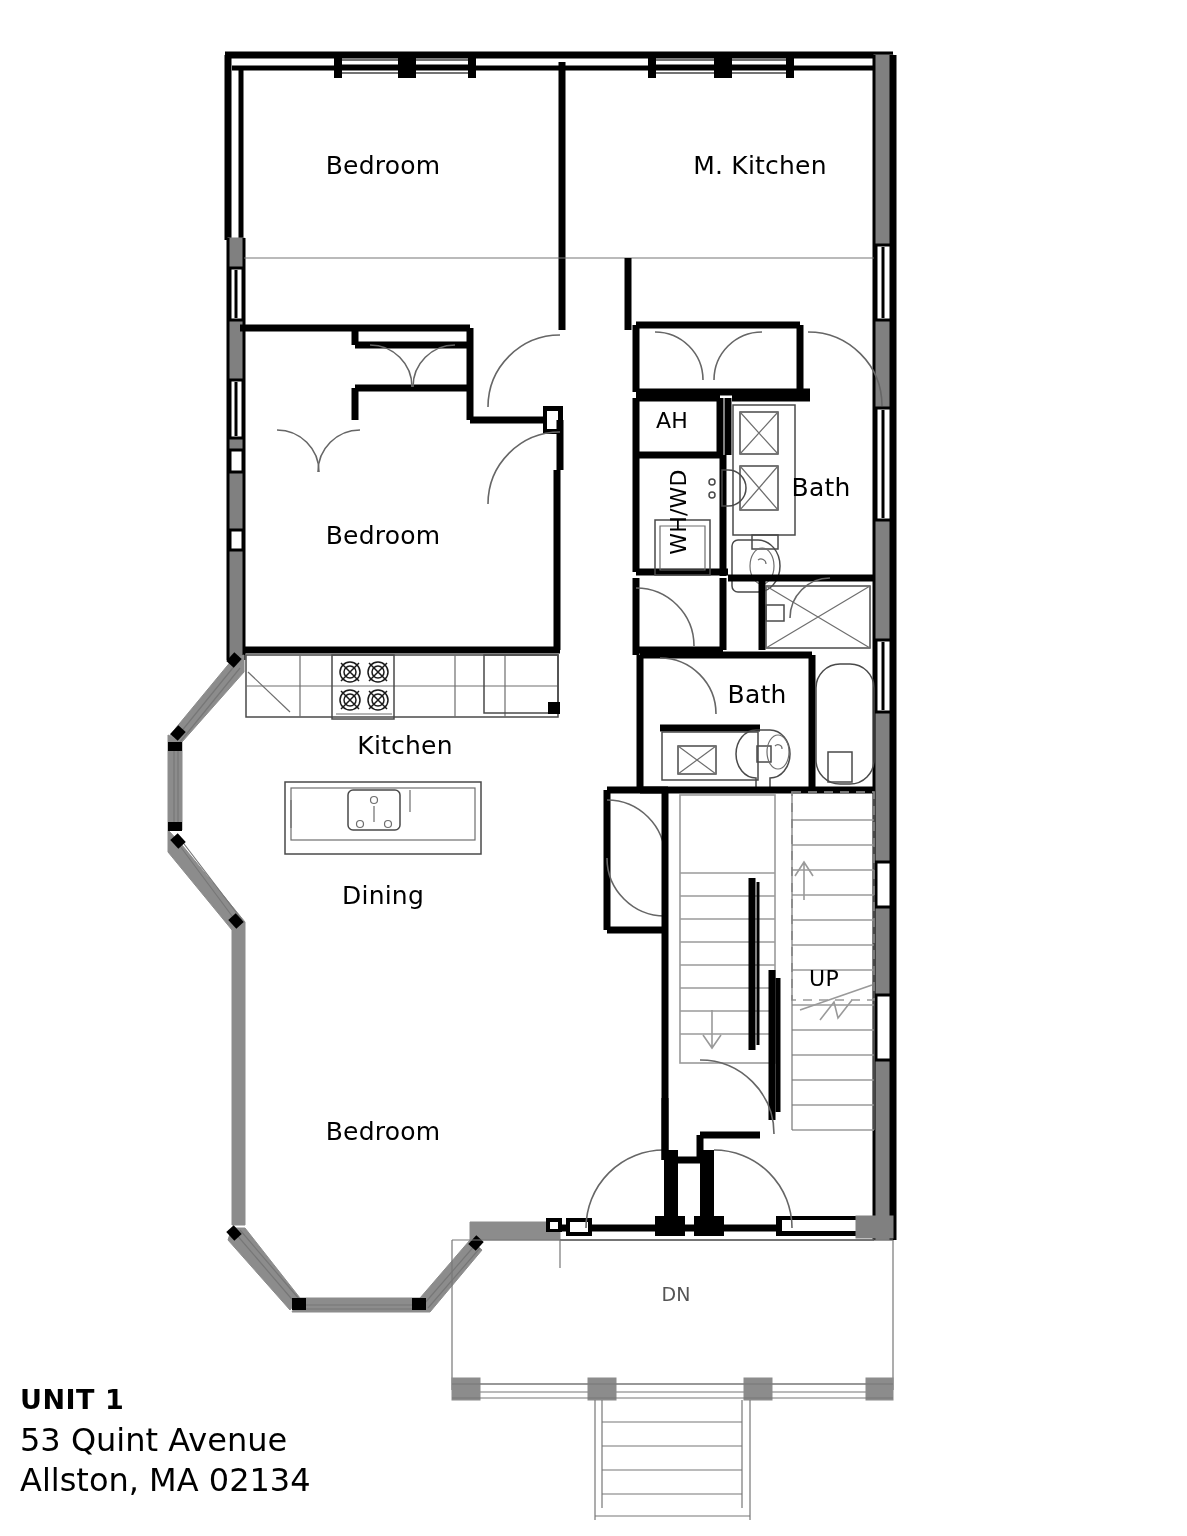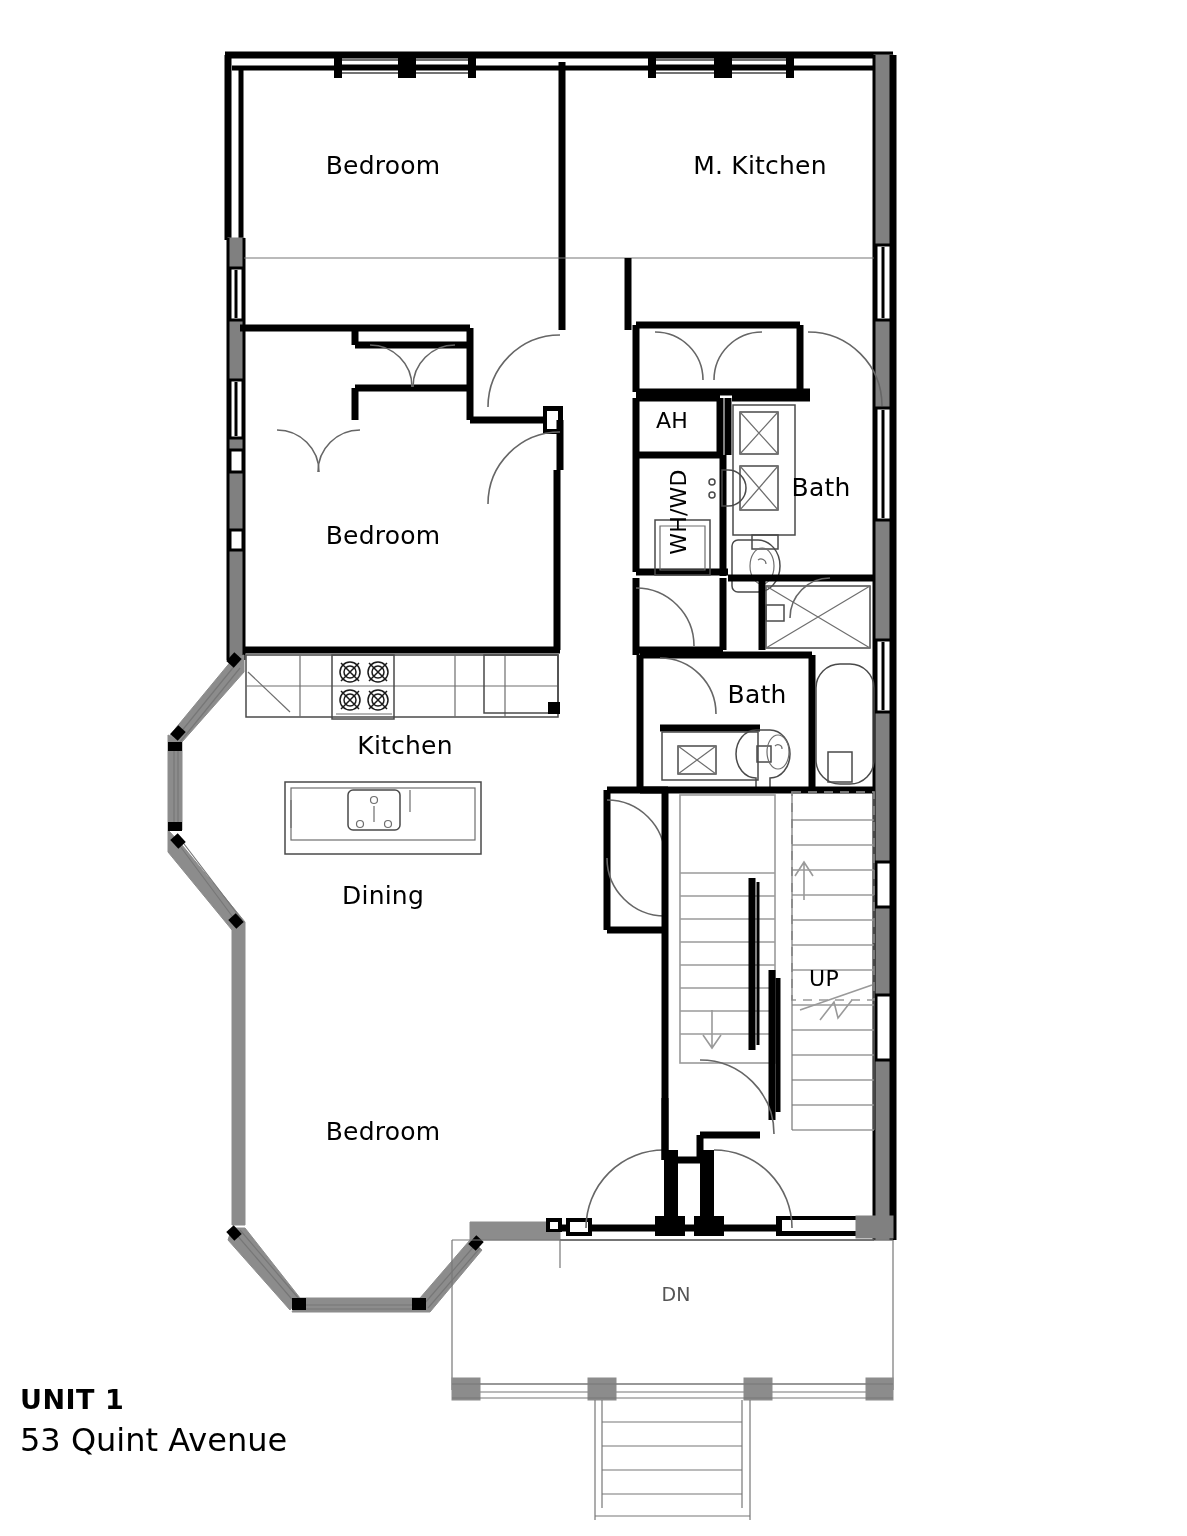--- a/index.html
+++ b/index.html
@@ -372,15 +372,16 @@
   <div class="roomlabel" style="left:383px;top:1131px">Bedroom</div>
 
   <div class="roomlabel small" style="left:672px;top:420px">AH</div>
   <div class="roomlabel small rot" style="left:678px;top:512px">WH/WD</div>
   <div class="roomlabel small" style="left:824px;top:978px">UP</div>
   <div class="roomlabel tiny" style="left:676px;top:1294px">DN</div>
 
   <div id="titleblock">
     <div class="unit">UNIT 1</div>
     <div class="addr">53 Quint Avenue</div>
+    <div class="addr">Allston, MA 02134</div>
   </div>
 
 </div>
 
 </body></html>

